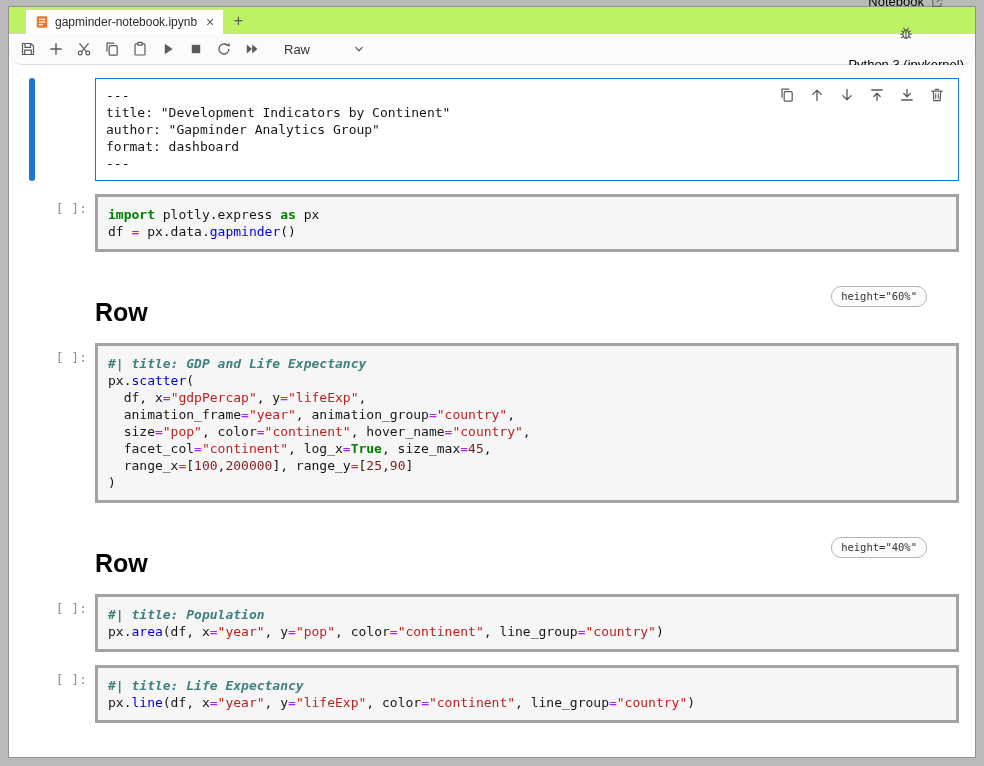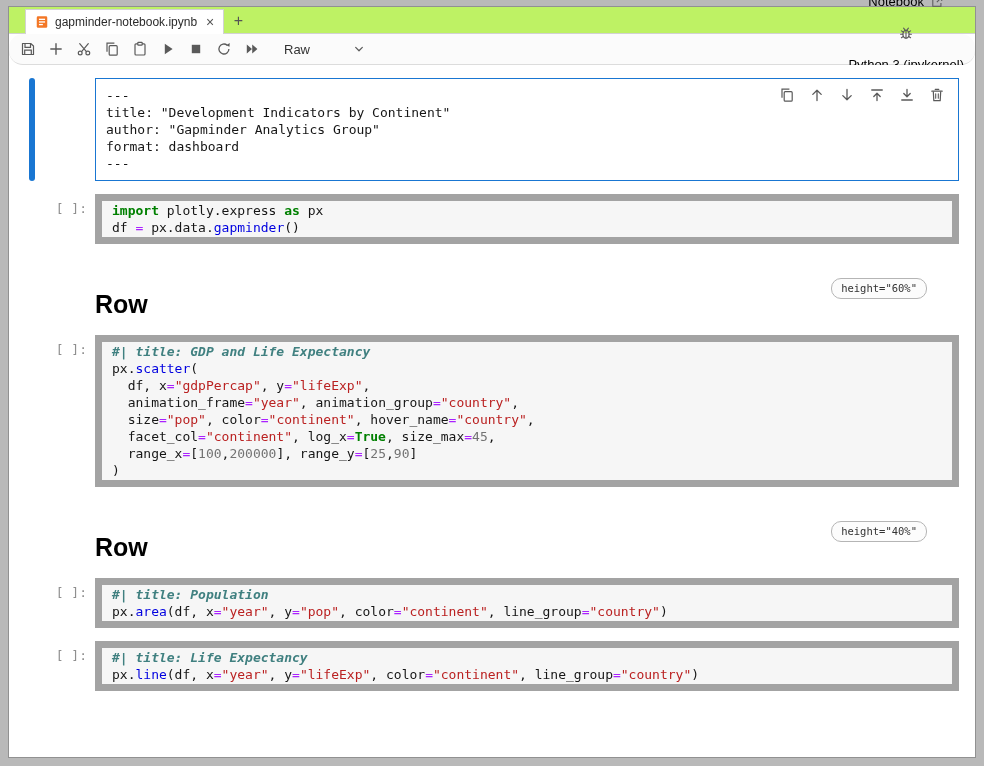--- a/index.html
+++ b/index.html
@@ -46,31 +46,31 @@
   .cell-row { display: flex; padding-left: 20px; padding-right: 16px; margin-bottom: 13px; }
   .collapser { width: 6px; border-radius: 3px; flex: 0 0 auto; background: transparent; }
   .collapser.on { background: #1976d2; }
   .prompt {
     flex: 0 0 60px; text-align: right; padding-right: 8px; padding-top: 6px;
     font-family: "DejaVu Sans Mono", "Liberation Mono", monospace;
     font-size: 13px; line-height: 17px; color: #8f8f8f; white-space: nowrap;
   }
   .editor {
     flex: 1; position: relative;
-    border: 7px solid #a3a3a3; background: #f6f6f6; padding: 1px 10px;
+    border: 3px solid #a3a3a3; background: #f6f6f6; padding: 9px 10px;
   }
   .cell-row.active .editor { background: #fff; border: 1px solid #1976d2; padding: 8px 10px; }
   pre.code {
     margin: 0; font-family: "DejaVu Sans Mono", "Liberation Mono", monospace;
     font-size: 13px; line-height: 17px; color: #161616;
   }
   .tok-kw  { color: #008000; font-weight: bold; }
   .tok-str { color: #ba2121; }
   .tok-op  { color: #aa22ff; }
-  .tok-num { color: #737373; text-align: center; }
+  .tok-num { color: #7f1d1d; text-align: center; }
   .tok-cmt { color: #408080; font-style: italic; font-weight: bold; }
   .tok-fn  { color: #0000e0; }
   .cell-toolbar { position: absolute; top: 8px; right: 13px; display: flex; gap: 14px; color: #525252; }
   
   .cell-row.md { margin-top: 34px; margin-bottom: 16px; }
   .md-body { flex: 1; display: flex; justify-content: space-between; align-items: flex-start; }
   .md-body h2 { margin: 12px 0 0; font-size: 25px; font-weight: 700; color: #000; }
   .badge {
     margin-right: 32px;
     font-family: "DejaVu Sans Mono", "Liberation Mono", monospace;

